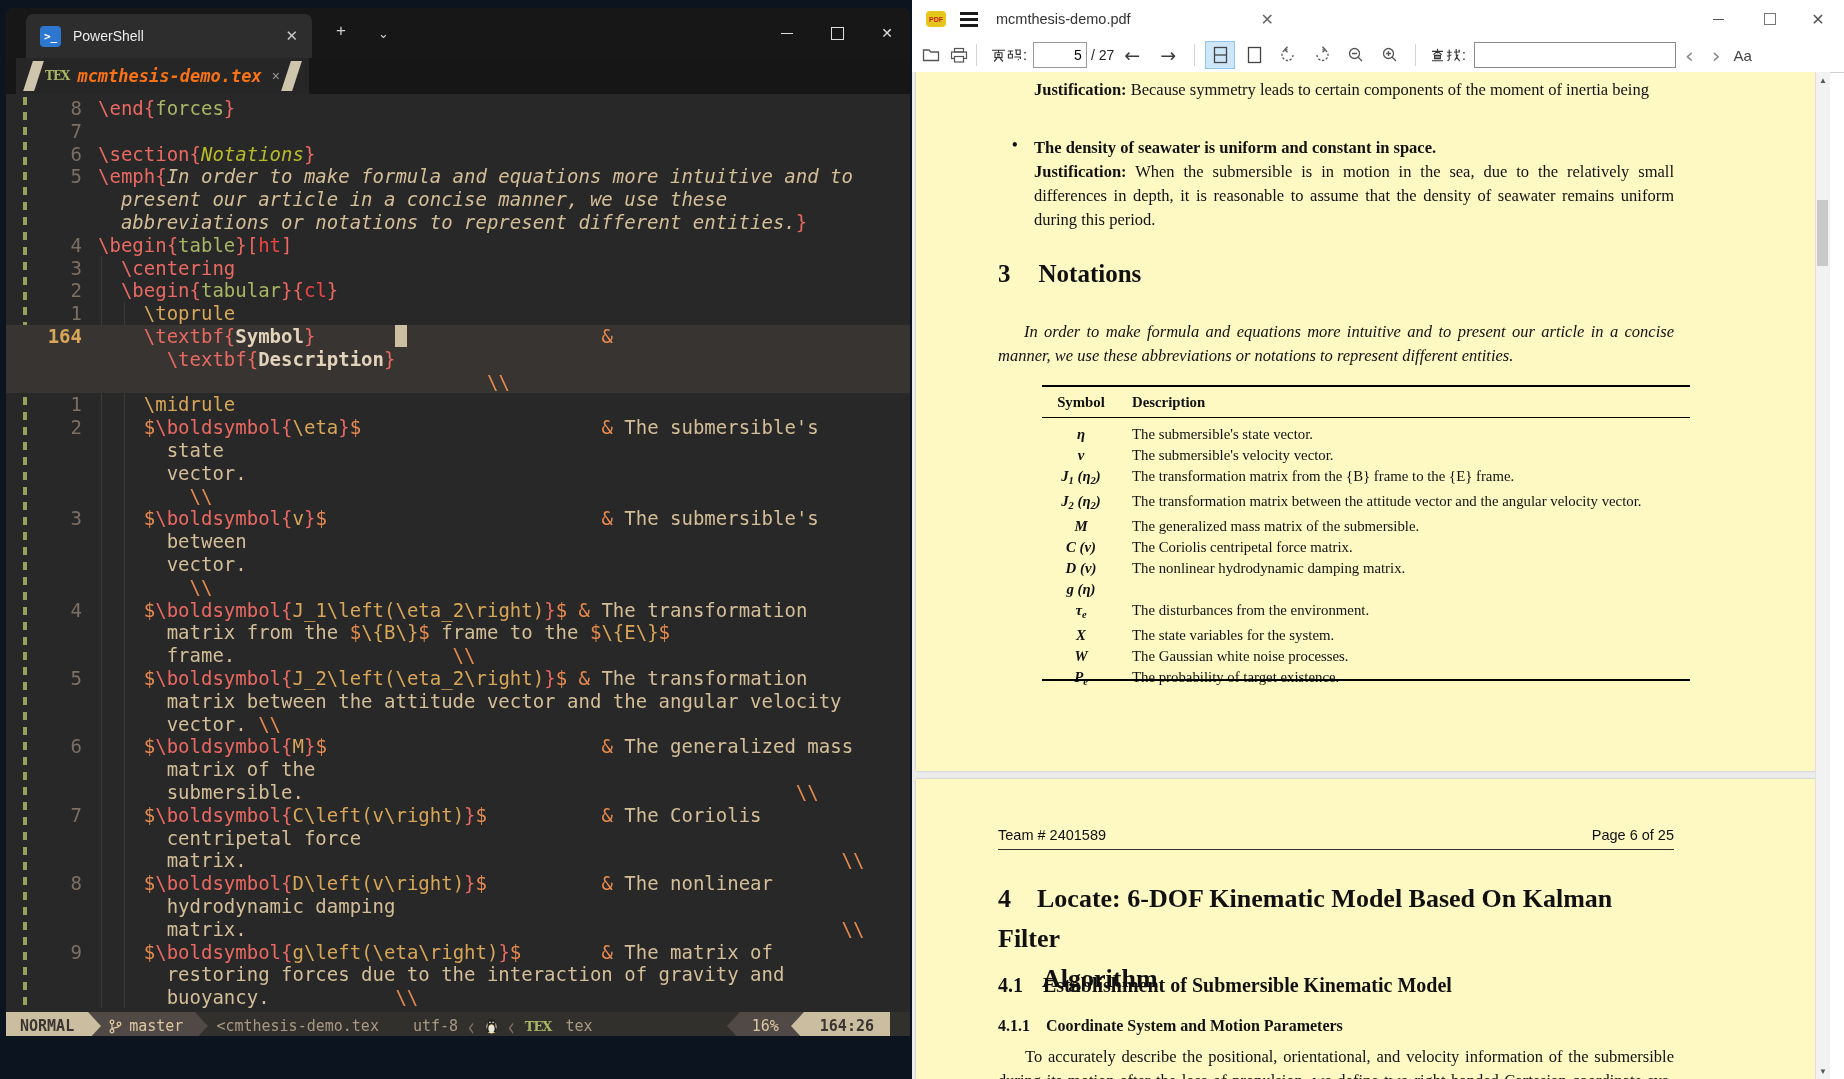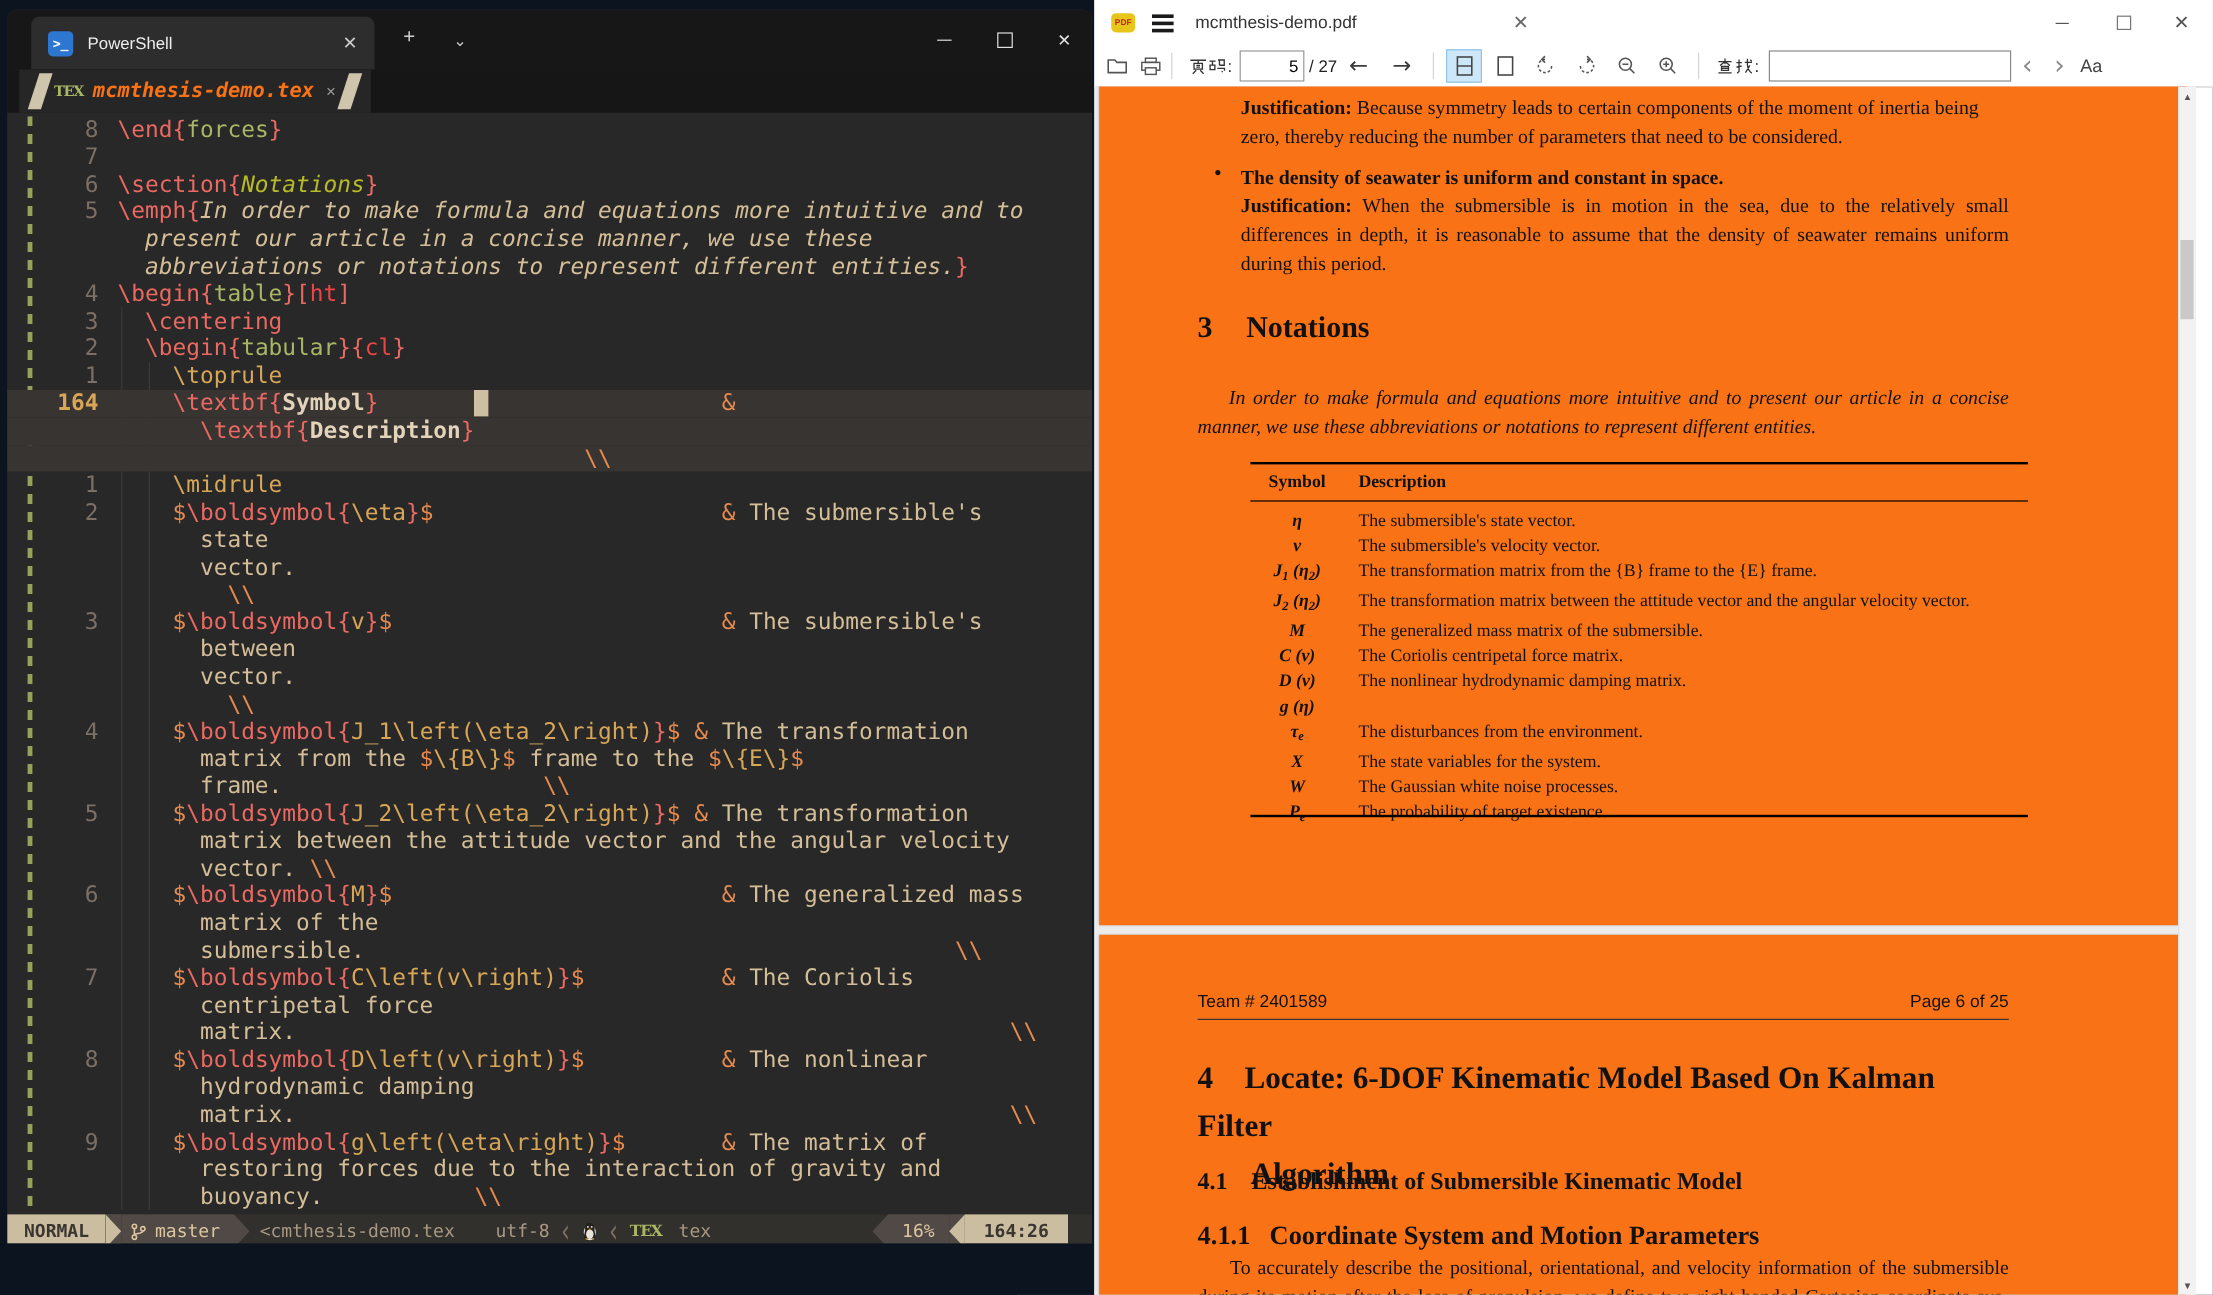--- a/index.html
+++ b/index.html
@@ -75,21 +75,21 @@
   .viewbtn{width:28px;height:26px;display:flex;align-items:center;justify-content:center;margin:0 2px;border:1px solid transparent;}
   .viewbtn.on{background:#cde6f8;border:1px solid #92c4ea;}
   #findinput{width:196px;height:22px;border:1px solid #8a8a8a;font-size:13px;margin-left:6px;}
   .fchev{color:#8a8a8a;font-size:22px;margin:0 9px;font-family:"DejaVu Sans",sans-serif;}
   .aa{color:#444;font-size:15px;margin-left:4px;}
   .cjk{margin-left:6px;display:flex;align-items:center;}
   .cjk svg{margin-right:1px;}
   .colon{color:#222;font-size:14px;margin-right:2px;}
   
   #pdf-content{position:absolute;left:0;top:72px;width:918px;height:1007px;background:#ececec;overflow:hidden;}
-  .pagecard{position:absolute;left:4px;width:906px;background:#f97316;box-shadow:0 0 2px rgba(0,0,0,.25);overflow:hidden;
+  .pagecard{position:absolute;left:4px;width:906px;background:#fef9c3;box-shadow:0 0 2px rgba(0,0,0,.25);overflow:hidden;
     font-family:"Liberation Serif",serif;color:#111;}
   #page5{top:-40px;height:739px;}
   #page6{top:707px;height:300px;}
   .ptext{position:absolute;left:82px;width:676px;}
   .body-just{text-align:justify;font-size:16.5px;line-height:24px;}
   .h-sec{font-weight:bold;font-size:25px;font-family:"Liberation Serif",serif;}
   .hnum{display:inline-block;}
   .tbl-rule{position:absolute;background:#000;}
   .trow{display:flex;font-size:14.8px;line-height:21px;}
   .tsym{width:78px;text-align:center;font-weight:bold;font-style:italic;}
@@ -320,23 +320,20 @@
     <span class="fchev">›</span>
     <span class="aa">Aa</span>
   </div>
 
   <div id="pdf-content">
 
     <div id="page5" class="pagecard">
       <div class="ptext body-just" style="top:46px;left:118px;width:640px;">
         <b>Justification:</b><span> Because symmetry leads to certain components of the moment of inertia being</span>
       </div>
-      <div class="ptext body-just" style="top:70px;left:118px;width:640px;">
-        <span>zero, thereby reducing the number of parameters that need to be considered.</span>
-      </div>
       <div class="ptext" style="top:104px;left:96px;width:662px;">
         <span style="position:absolute;left:0;font-weight:bold;">•</span>
         <div style="margin-left:22px;font-weight:bold;font-size:16.5px;line-height:24px;">The density of seawater is uniform and constant in space.</div>
         <div class="body-just" style="margin-left:22px;">
           <b>Justification:</b><span> When the submersible is in motion in the sea, due to the relatively small differences in depth, it is reasonable to assume that the density of seawater remains uniform during this period.</span>
         </div>
       </div>
       <div class="ptext h-sec" style="top:228px;">
         <span class="hnum">3</span><span style="display:inline-block;width:28px;"></span><span>Notations</span>
       </div>
@@ -407,21 +404,21 @@
         <span>Page 6 of 25</span>
       </div>
       <div class="tbl-rule" style="left:82px;top:70px;width:676px;height:1px;background:#333;"></div>
       <div class="ptext h-sec" style="top:100px;font-size:26px;line-height:40px;">
         <span>4</span><span style="display:inline-block;width:26px;"></span><span>Locate:  6-DOF Kinematic Model Based On Kalman Filter</span>
         <div style="margin-left:44px;">Algorithm</div>
       </div>
       <div class="ptext" style="top:195px;font-weight:bold;font-size:20px;">
         <span>4.1</span><span style="display:inline-block;width:20px;"></span><span>Establishment of Submersible Kinematic Model</span>
       </div>
-      <div class="ptext" style="top:238px;font-weight:bold;font-size:22px;">
+      <div class="ptext" style="top:238px;font-weight:bold;font-size:16px;">
         <span>4.1.1</span><span style="display:inline-block;width:16px;"></span><span>Coordinate System and Motion Parameters</span>
       </div>
       <div class="ptext body-just" style="top:266px;text-indent:27px;">To accurately describe the positional, orientational, and velocity information of the submersible during its motion after the loss of propulsion, we define two right-handed Cartesian coordinate sys-tems: the fixed coordinate system and the body-fixed coordinate system, which are used to describe</div>
     </div>
 
     <div id="vscroll" style="top:0;height:1007px;">
       <div class="sarrow" style="top:0;">▲</div>
       <div id="sthumb"></div>
       <div class="sarrow" style="bottom:0;">▼</div>
     </div>

